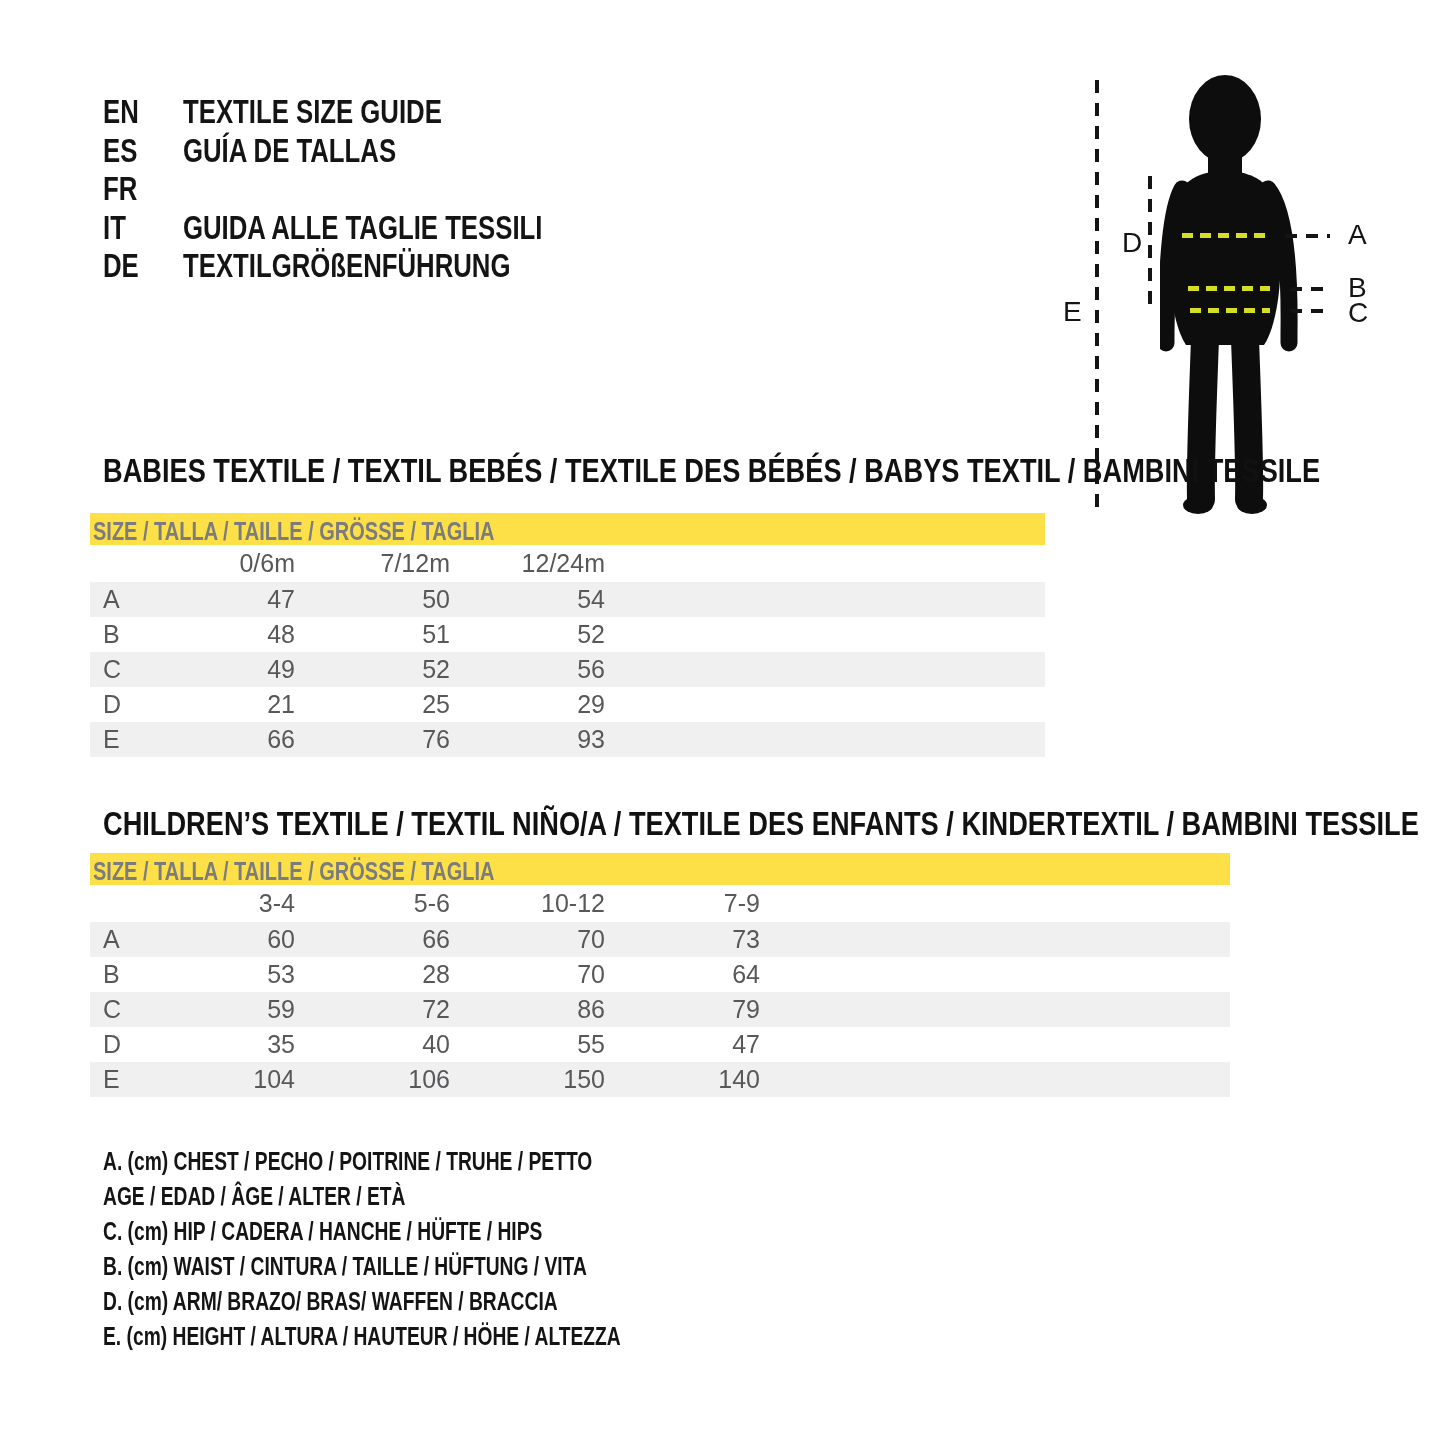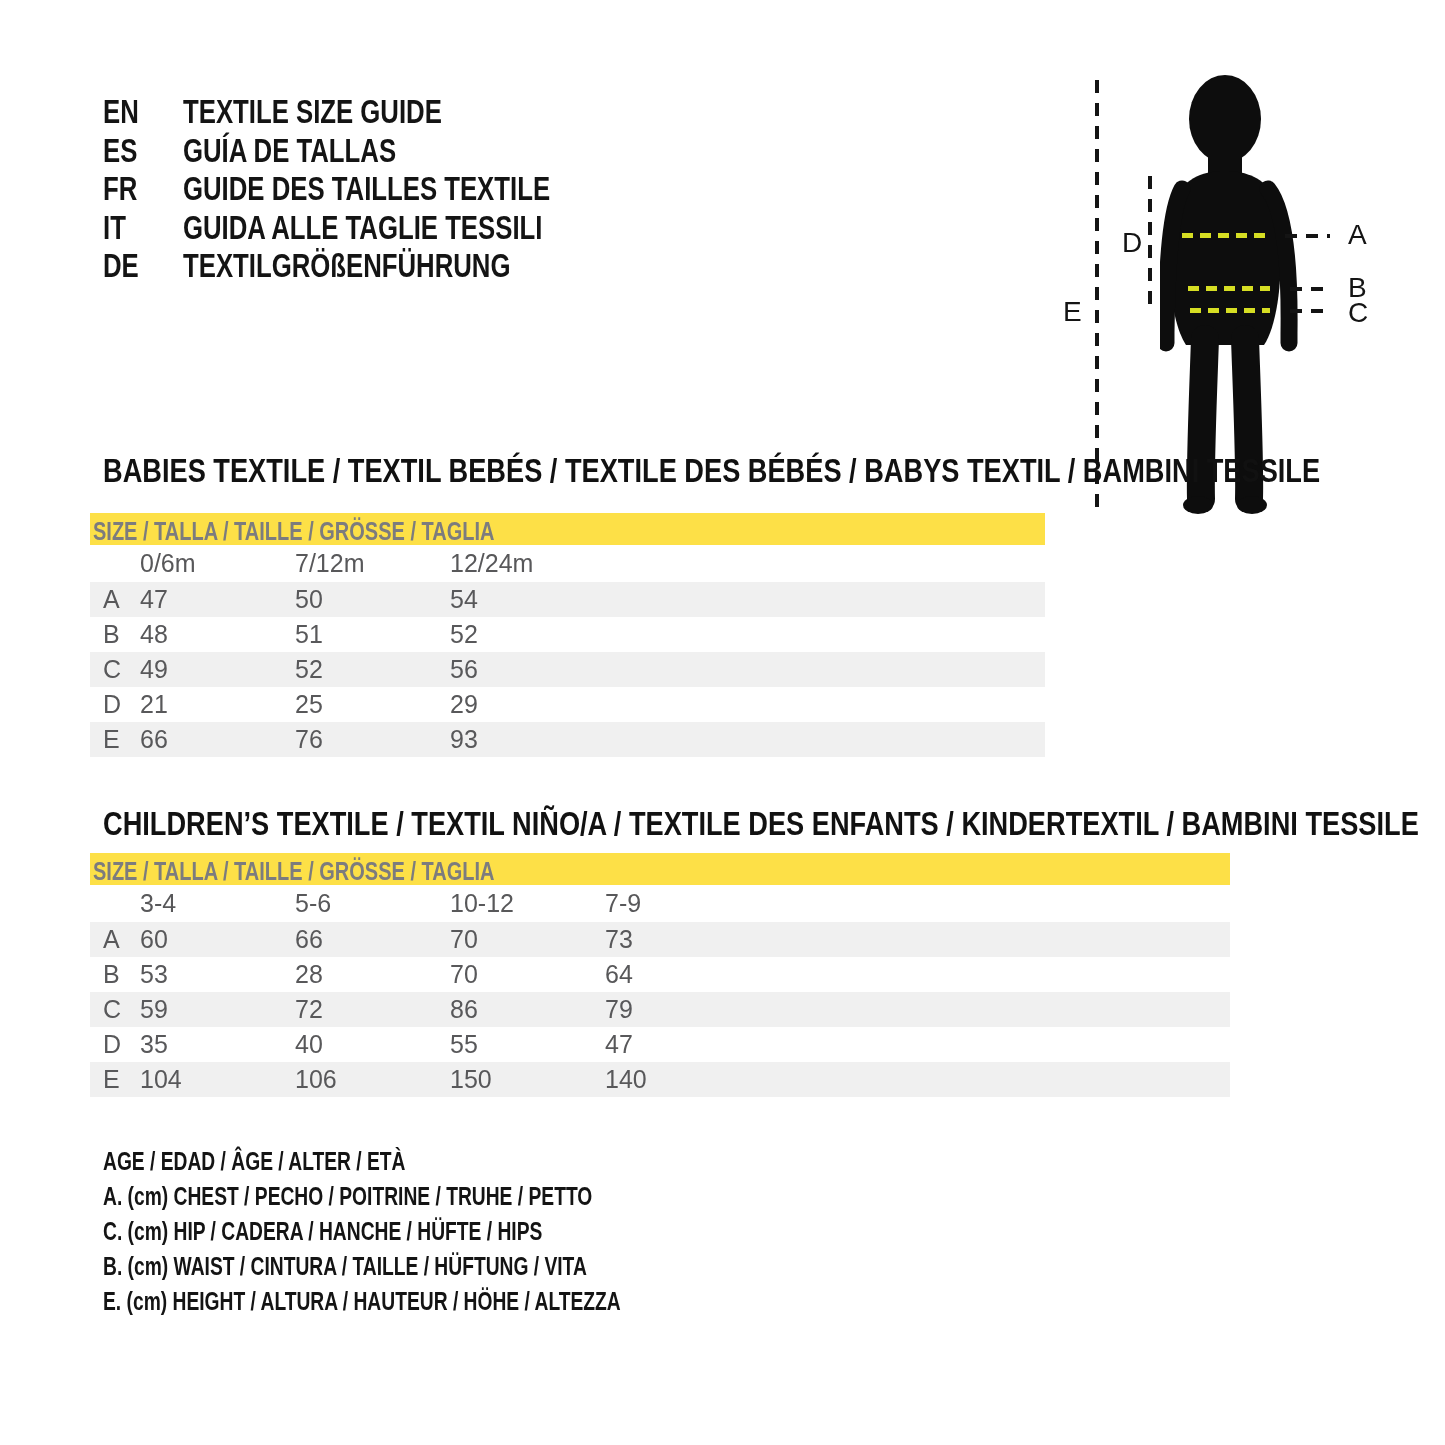--- a/index.html
+++ b/index.html
@@ -27,21 +27,21 @@
   
   .table{position:absolute;left:90px;}
   .bar{background:#fde047;height:32px;line-height:36px;padding-left:3px;}
   .bar-text{font-size:25px;font-weight:bold;color:#7c7c7e;transform:scaleX(0.8);}
   .cols,.trow{color:#58585a;font-size:25px;}
   .cols{height:37px;line-height:37px;}
   .trow{height:35px;line-height:35px;}
   .stripe{background:#f0f0f0;}
   .c3{display:grid;grid-template-columns:50px 155px 155px 155px;}
   .c4{display:grid;grid-template-columns:50px 155px 155px 155px 155px;}
-  .cols span,.trow span{text-align:left;}
+  .cols span,.trow span{text-align:right;}
   .rl{text-align:left !important;padding-left:13px;}
   .babies-table{top:513px;width:955px;}
   .children-table{top:853px;width:1140px;}
 
   
   .legend{position:absolute;left:103px;top:1144px;}
   .legend-line{height:35px;line-height:35px;font-size:26px;font-weight:bold;color:#141414;}
   .legend-line .cond{transform:scaleX(0.74);}
 </style>
 </head>
@@ -53,21 +53,20 @@
     <div class="lang-row">
       <span class="lang-code"><span class="cond">EN</span></span>
       <span class="lang-label"><span class="cond">TEXTILE SIZE GUIDE</span></span>
     </div>
     <div class="lang-row">
       <span class="lang-code"><span class="cond">ES</span></span>
       <span class="lang-label"><span class="cond">GUÍA DE TALLAS</span></span>
     </div>
     <div class="lang-row">
       <span class="lang-code"><span class="cond">FR</span></span>
-      <span class="lang-label"><span class="cond">GUIDE DES TAILLES TEXTILE</span></span>
     </div>
     <div class="lang-row">
       <span class="lang-code"><span class="cond">IT</span></span>
       <span class="lang-label"><span class="cond">GUIDA ALLE TAGLIE TESSILI</span></span>
     </div>
     <div class="lang-row">
       <span class="lang-code"><span class="cond">DE</span></span>
       <span class="lang-label"><span class="cond">TEXTILGRÖßENFÜHRUNG</span></span>
     </div>
   </div>
@@ -184,20 +183,21 @@
     <div class="trow stripe c4">
       <span class="rl">E</span>
       <span>104</span>
       <span>106</span>
       <span>150</span>
       <span>140</span>
     </div>
   </div>
 
   <div class="legend">
+    <div class="legend-line"><span class="cond">A. (cm) CHEST / PECHO / POITRINE / TRUHE / PETTO</span></div>
     <div class="legend-line"><span class="cond">AGE / EDAD / ÂGE / ALTER / ETÀ</span></div>
-    <div class="legend-line"><span class="cond">A. (cm) CHEST / PECHO / POITRINE / TRUHE / PETTO</span></div>
     <div class="legend-line"><span class="cond">C. (cm) HIP / CADERA / HANCHE / HÜFTE / HIPS</span></div>
     <div class="legend-line"><span class="cond">B. (cm) WAIST / CINTURA / TAILLE / HÜFTUNG / VITA</span></div>
+    <div class="legend-line"><span class="cond">D. (cm) ARM/ BRAZO/ BRAS/ WAFFEN / BRACCIA</span></div>
     <div class="legend-line"><span class="cond">E. (cm) HEIGHT / ALTURA / HAUTEUR / HÖHE / ALTEZZA</span></div>
   </div>
 
 </div>
 
 </body></html>

